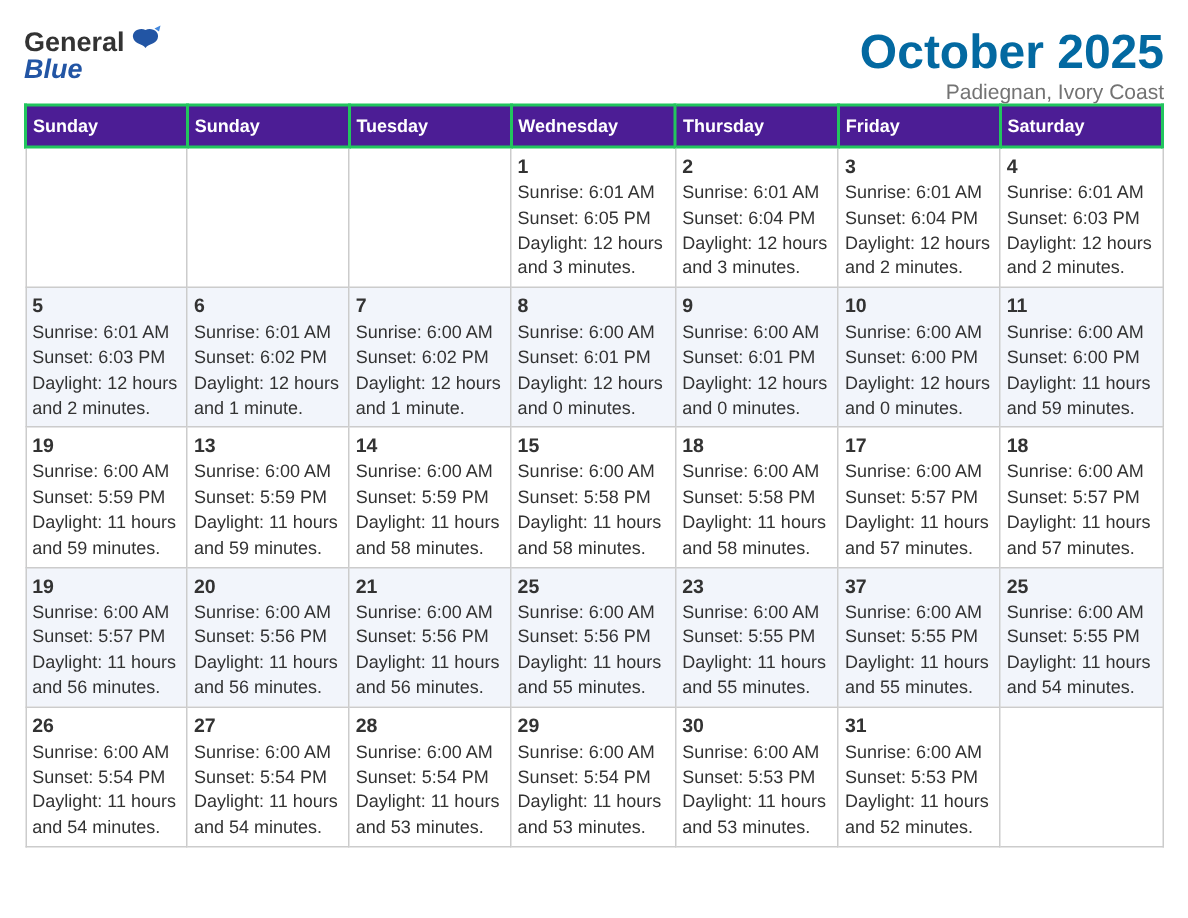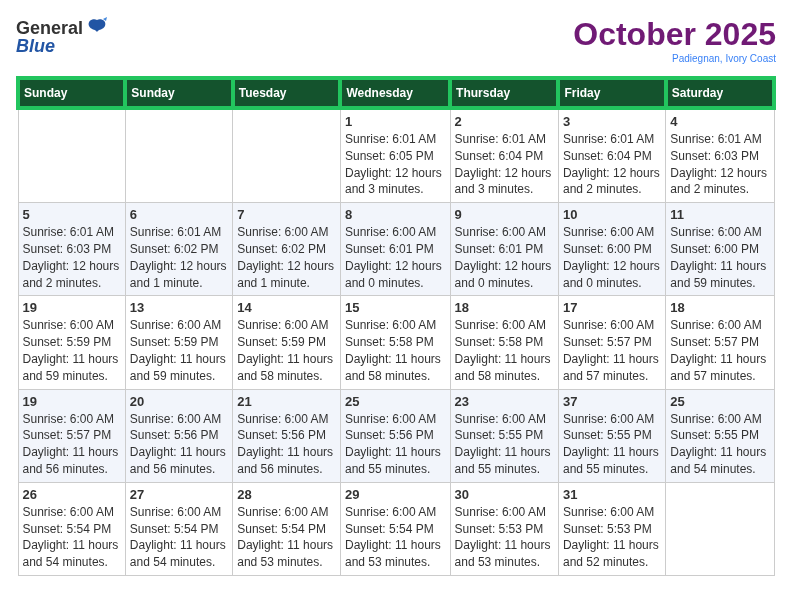--- a/index.html
+++ b/index.html
@@ -7,21 +7,20 @@
       font-family: Arial, sans-serif;
       background: #fff;
       width: 792px;
       min-height: 612px;
       padding: 16px;
     }
     .header {
       display: flex;
       justify-content: space-between;
       align-items: flex-start;
-      margin-bottom: 12px;
     }
     .logo {
       display: flex;
       align-items: center;
     }
     .logo-text-general {
       font-size: 18px;
       font-weight: bold;
       color: #333;
     }
@@ -34,39 +33,39 @@
       width: 24px;
       height: 24px;
       margin-left: 2px;
     }
     .title-area {
       text-align: right;
     }
     .month-title {
       font-size: 32px;
       font-weight: bold;
-      color: #701a75;
+      color: #0369a1;
     }
     .location-subtitle {
-      font-size: 10px;
-      color: #3b82f6;
+      font-size: 14px;
+      color: #737373;
     }
     table {
       width: 100%;
       border-collapse: collapse;
       font-size: 11px;
     }
     thead tr th {
-      background-color: #14532d;
+      background-color: #4c1d95;
       color: #fff;
       padding: 6px 4px;
       text-align: left;
       font-size: 12px;
       font-weight: bold;
-      border: 4px solid #22c55e;
+      border: 2px solid #22c55e;
       margin-left: 28px;
     }
     tbody tr td {
       border: 1px solid #ccc;
       vertical-align: top;
       padding: 4px;
       height: 80px;
       width: 113px;
     }
     .day-num {

